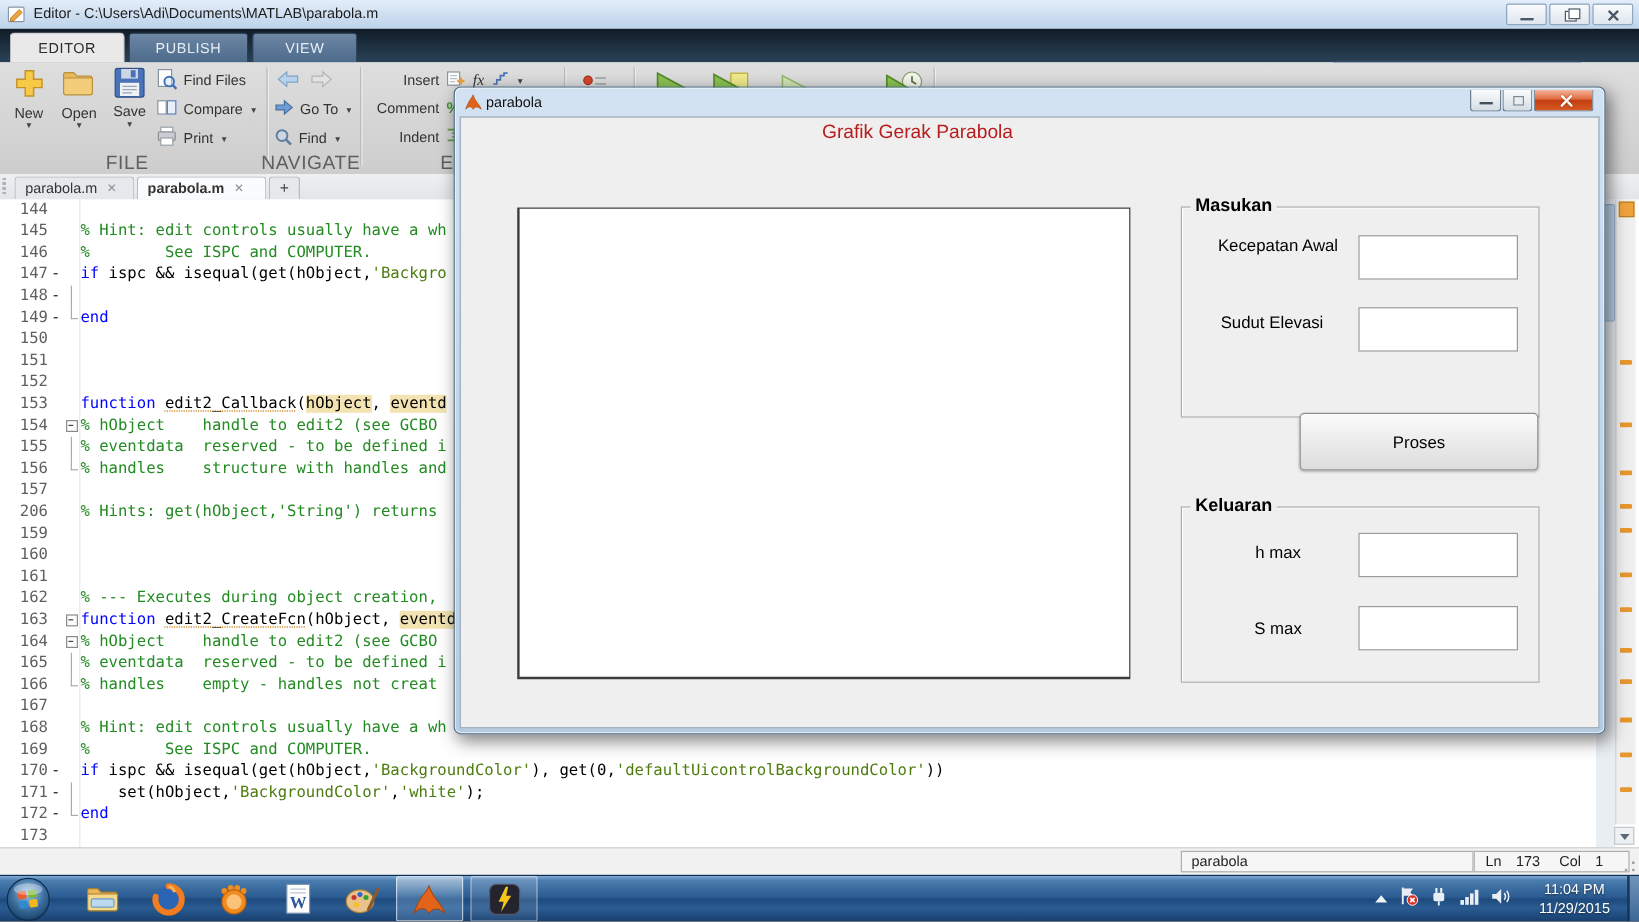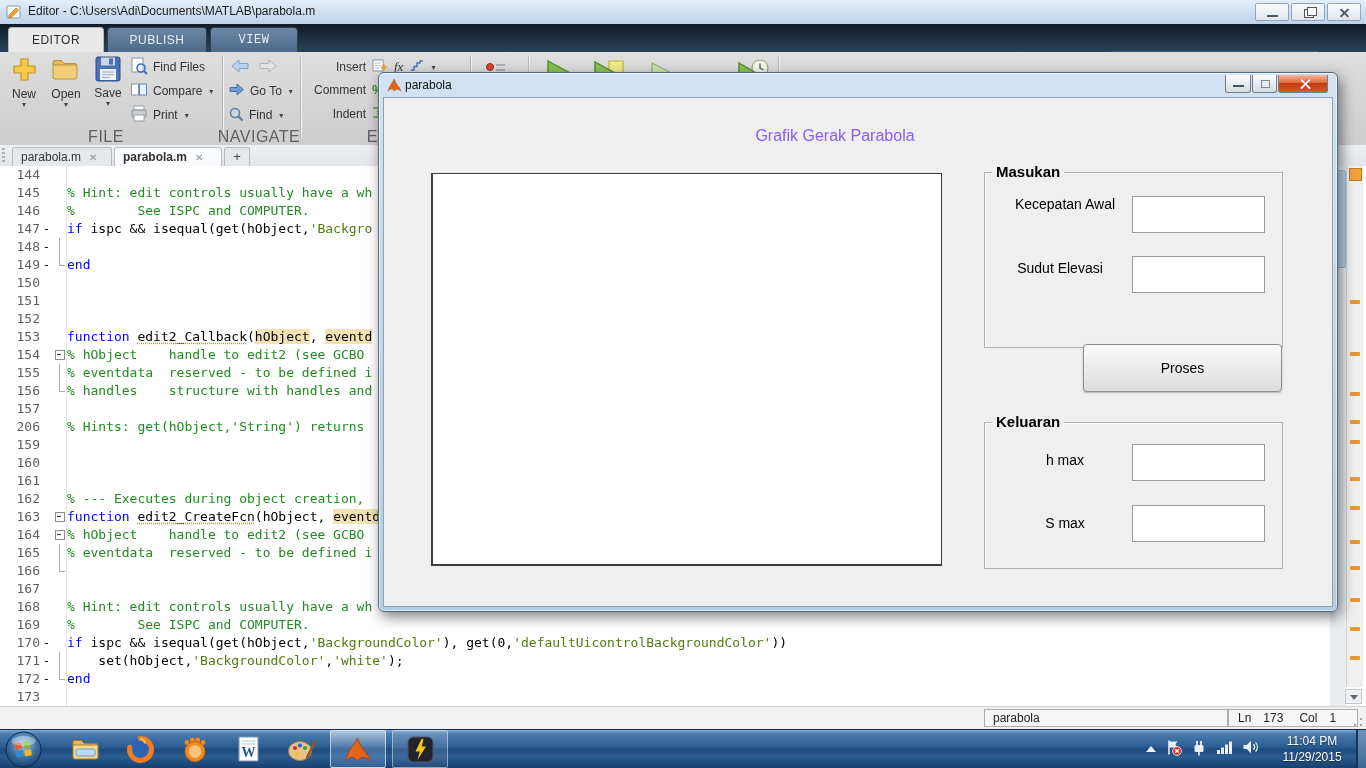--- a/index.html
+++ b/index.html
@@ -105,21 +105,21 @@
   .dlg-icon{position:absolute;left:8px;top:5px;width:15px;height:14px;}
   .dlg-btn{position:absolute;top:2px;height:18px;border:1px solid #70808f;border-top:none;
     border-radius:0 0 3px 3px;padding:0;}
   .dlg-btn.gray{background:linear-gradient(#fbfcfd,#d5dde4);}
   .dlg-btn .mbar{position:absolute;left:7px;bottom:5px;width:11px;height:2px;background:#42505c;}
   .dlg-btn .msq{position:absolute;left:8px;top:5px;width:7px;height:6px;border:1.5px solid #7d8a95;background:#e8edf1;}
   .dlg-btn.close{background:linear-gradient(#f6b49c,#e06a3c 45%,#c23c10 50%,#d85a22);}
   .dlg-btn .cx1,.dlg-btn .cx2{position:absolute;left:20px;top:8px;width:13px;height:2.4px;background:#fff;border-radius:1px;box-shadow:0 0 1px #7a2000;}
   .dlg-btn .cx1{transform:rotate(45deg);} .dlg-btn .cx2{transform:rotate(-45deg);}
   .dlg-content{position:absolute;left:4px;right:4px;top:24px;bottom:4px;background:#efefef;border:1px solid #8fa3b5;}
-  .gheading{position:absolute;left:301px;top:29px;width:300px;text-align:center;font-size:16px;color:#8b5cf6;}
+  .gheading{position:absolute;left:301px;top:4px;width:300px;text-align:left;font-size:16px;color:#b91c1c;}
   .axes{position:absolute;left:47px;top:75px;width:511px;height:393px;background:#fff;
     border:1px solid #3c3c3c;border-left-width:2px;border-bottom-width:2px;box-sizing:border-box;}
   .panel{position:absolute;width:297px;border:1px solid #b0b0b0;box-shadow:1px 1px 0 #fdfdfd inset;}
   .panel .ptitle{position:absolute;left:7px;top:-10px;background:#efefef;padding:0 4px;font-size:15px;font-weight:bold;color:#000;}
   .flabel{position:absolute;font-size:14px;color:#000;text-align:center;line-height:19px;}
   .fedit{position:absolute;width:133px;height:37px;border:1px solid #9b9b9b;background:#fff;
     font-size:14px;font-family:"Liberation Sans",sans-serif;padding:2px 4px;box-sizing:border-box;}
   .proses{position:absolute;left:699px;top:246px;width:199px;height:48px;border:1px solid #8e8e8e;border-radius:4px;
     background:linear-gradient(#fbfbfb,#dcdcdc);font-size:14px;color:#000;box-shadow:0 1px 2px rgba(0,0,0,.25);}
 
@@ -159,21 +159,21 @@
       </button>
     <button class="wc" style="left:1327px;">
         <span class="x1"></span>
         <span class="x2"></span>
       </button>
   </div>
 
   <div class="rstrip">
     <button class="rtab active" style="left:8px;width:96px;">EDITOR</button>
     <button class="rtab inactive" style="left:107px;width:100px;">PUBLISH</button>
-    <button class="rtab inactive" style="left:210px;width:88px;font-family:Liberation Mono, monospace;">VIEW</button>
+    <button class="rtab inactive" style="left:210px;width:88px;">VIEW</button>
 
     <div class="qat">
       <span class="qi">
           <svg width="14" height="15">
             <rect x="1" y="1" width="10" height="13" fill="#f4f7fa" stroke="#7f93a8"></rect>
             <path d="M8 10h6M11 7v6" stroke="#f0a23c" stroke-width="2.2"></path>
           </svg>
         </span>
       <span class="qi">
           <svg width="15" height="15">
@@ -375,21 +375,21 @@
         <div class="crow"><span class="ln">156</span><span class="dash"></span><span class="fold fold-end"></span><span><span class="t-cm">% handles    structure with handles and</span></span></div>
         <div class="crow"><span class="ln">157</span><span class="dash"></span><span class="fold"></span><span></span></div>
         <div class="crow"><span class="ln">206</span><span class="dash"></span><span class="fold"></span><span><span class="t-cm">% Hints: get(hObject,'String') returns</span></span></div>
         <div class="crow"><span class="ln">159</span><span class="dash"></span><span class="fold"></span></div>
         <div class="crow"><span class="ln">160</span><span class="dash"></span><span class="fold"></span><span></span></div>
         <div class="crow"><span class="ln">161</span><span class="dash"></span><span class="fold"></span><span></span></div>
         <div class="crow"><span class="ln">162</span><span class="dash"></span><span class="fold"></span><span><span class="t-cm">% --- Executes during object creation,</span></span></div>
         <div class="crow"><span class="ln">163</span><span class="dash"></span><span class="fold fold-box"></span><span><span class="t-k">function </span><span class="t-fn">edit2_CreateFcn</span><span class="t-p">(hObject, </span><span class="t-hl">eventd</span></span></div>
         <div class="crow"><span class="ln">164</span><span class="dash"></span><span class="fold fold-box"></span><span><span class="t-cm">% hObject    handle to edit2 (see GCBO</span></span></div>
         <div class="crow"><span class="ln">165</span><span class="dash"></span><span class="fold fold-line"></span><span><span class="t-cm">% eventdata  reserved - to be defined i</span></span></div>
-        <div class="crow"><span class="ln">166</span><span class="dash"></span><span class="fold fold-end"></span></div>
+        <div class="crow"><span class="ln">166</span><span class="dash"></span><span class="fold fold-end"></span><span><span class="t-cm">% handles    empty - handles not creat</span></span></div>
         <div class="crow"><span class="ln">167</span><span class="dash"></span><span class="fold"></span><span></span></div>
         <div class="crow"><span class="ln">168</span><span class="dash"></span><span class="fold"></span><span><span class="t-cm">% Hint: edit controls usually have a wh</span></span></div>
         <div class="crow"><span class="ln">169</span><span class="dash"></span><span class="fold"></span><span><span class="t-cm">%        See ISPC and COMPUTER.</span></span></div>
         <div class="crow"><span class="ln">170</span><span class="dash">-</span><span class="fold"></span><span><span class="t-k">if</span><span class="t-p"> ispc &amp;&amp; isequal(get(hObject,</span><span class="t-s">'BackgroundColor'</span><span class="t-p">), get(0,</span><span class="t-s">'defaultUicontrolBackgroundColor'</span><span class="t-p">))</span></span></div>
         <div class="crow"><span class="ln">171</span><span class="dash">-</span><span class="fold fold-line"></span><span><span class="t-p">    set(hObject,</span><span class="t-s">'BackgroundColor'</span><span class="t-p">,</span><span class="t-s">'white'</span><span class="t-p">);</span></span></div>
         <div class="crow"><span class="ln">172</span><span class="dash">-</span><span class="fold fold-end"></span><span><span class="t-k">end</span></span></div>
         <div class="crow"><span class="ln">173</span><span class="dash"></span><span class="fold"></span><span></span></div>
       </div>
   </div>
 

